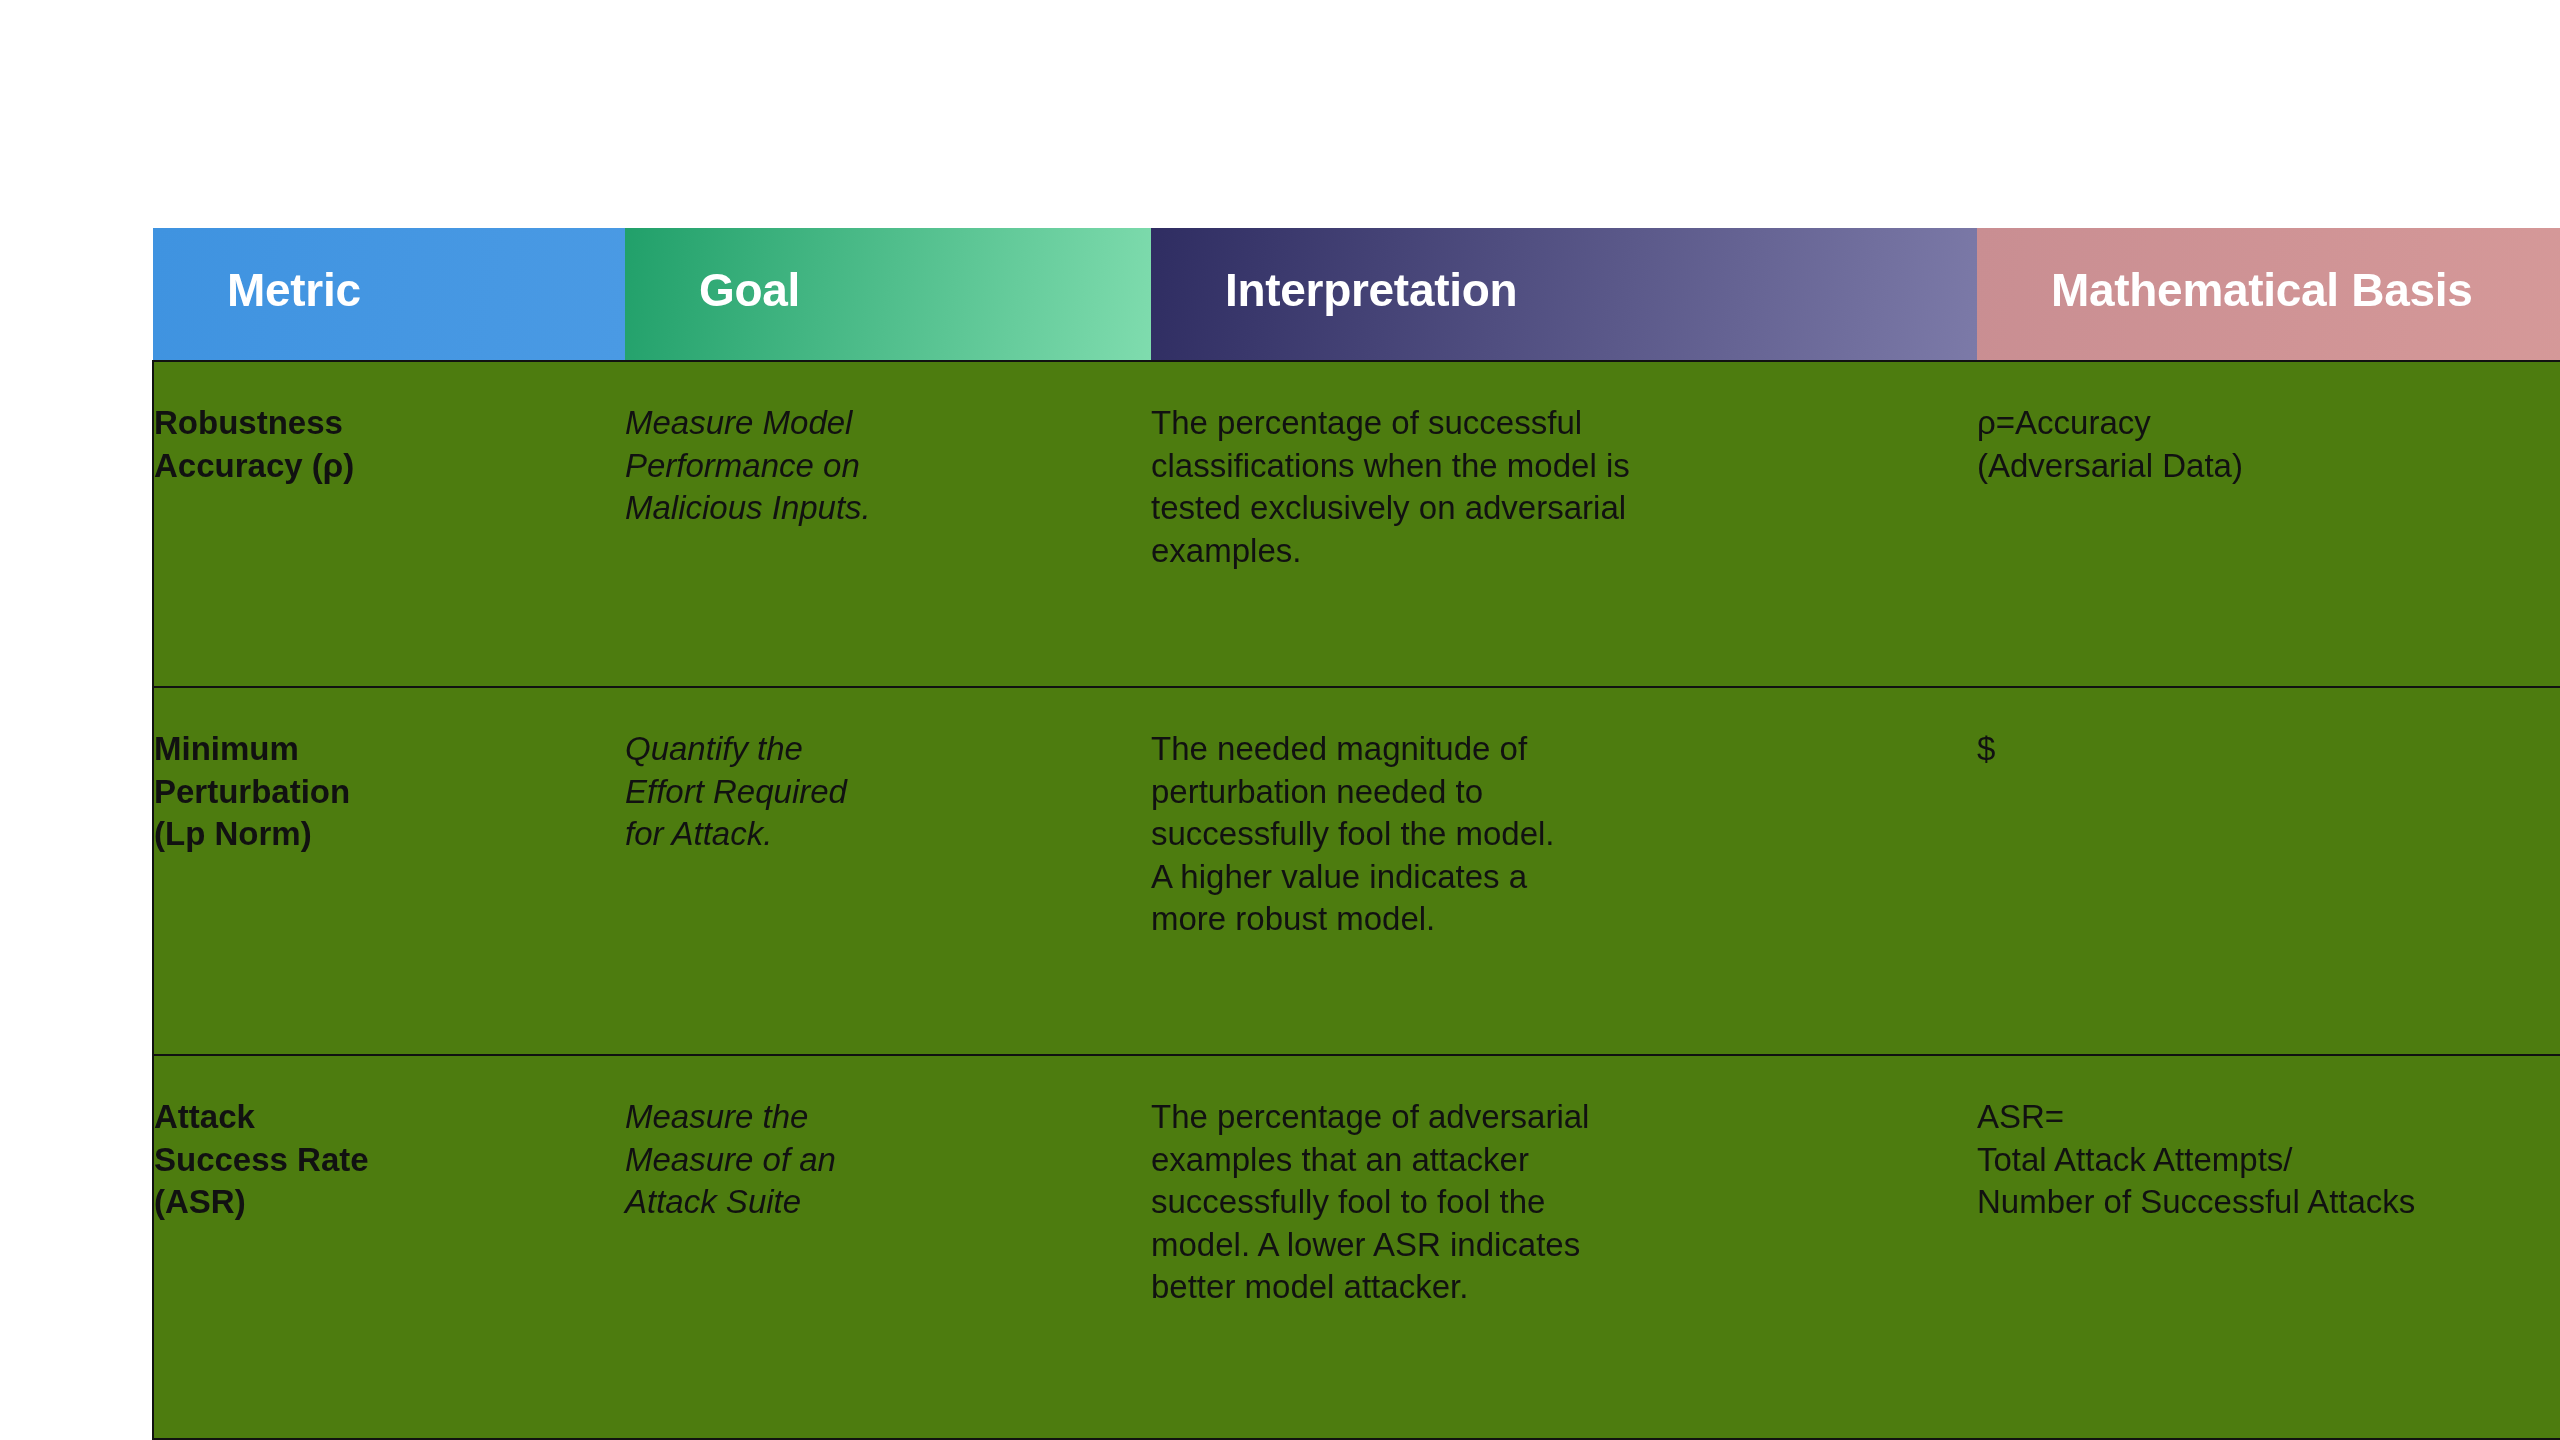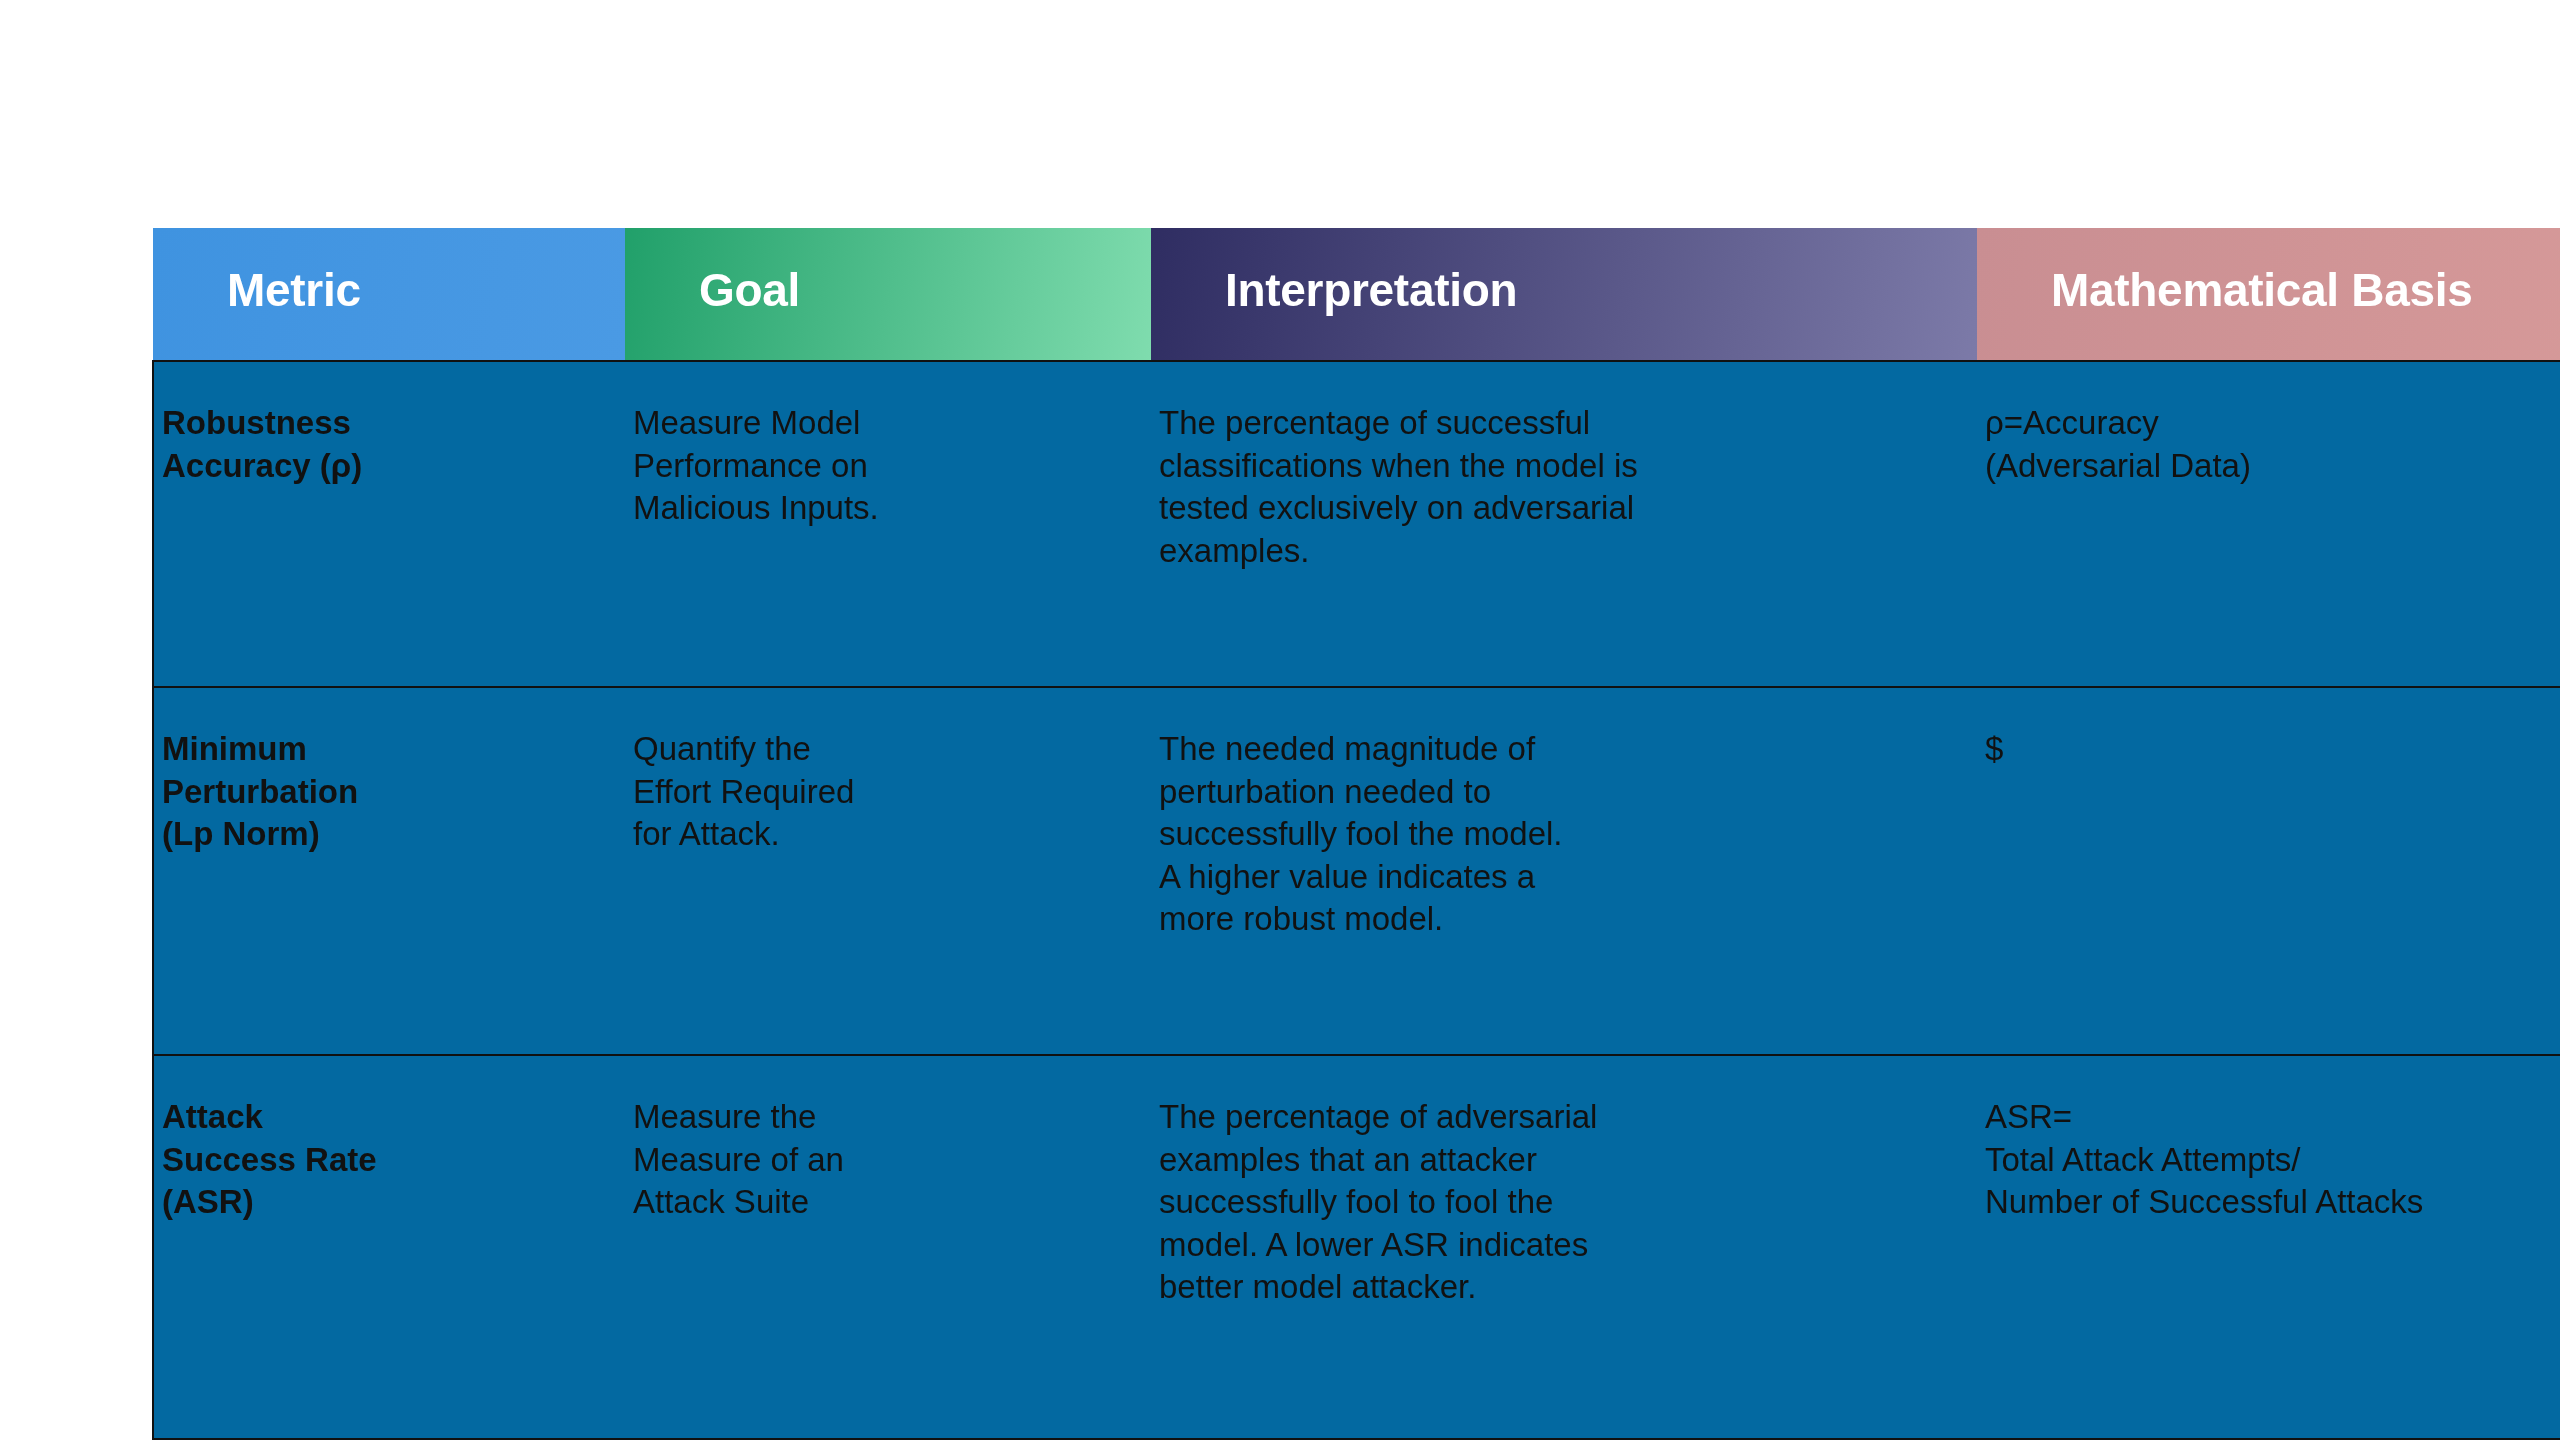--- a/index.html
+++ b/index.html
@@ -67,43 +67,44 @@
   }
   th.col-math {
     width: 656px;
     background: linear-gradient(100deg, #c98e92 0%, #d89b9a 100%);
   }
   table.metrics tbody td {
     border: 2px solid #111111;
     border-left: none;
     border-right: none;
     vertical-align: top;
-    padding: 40px 40px 52px 8px;
+    padding: 40px 40px 52px 0;
     font-size: 33px;
     line-height: 1.29;
-    background: #0369a1;
+    background: #4d7c0f;
   }
   table.metrics tbody tr td:first-child {
     border-left: 2px solid #111111;
   }
   table.metrics tbody tr td:last-child {
     border-right: 2px solid #111111;
   }
   td.c-metric {
     padding-left: 74px;
     padding-right: 30px;
     font-weight: bold;
     font-size: 36px;
     line-height: 1.26;
     padding-top: 42px;
   }
   td.c-goal {
     padding-left: 56px;
     padding-right: 44px;
     font-size: 32px;
+    font-style: italic;
   }
   td.c-interp {
     padding-left: 64px;
     padding-right: 52px;
     font-size: 33px;
     margin-top: 9px;
   }
   td.c-math {
     padding-left: 64px;
     padding-right: 40px;

